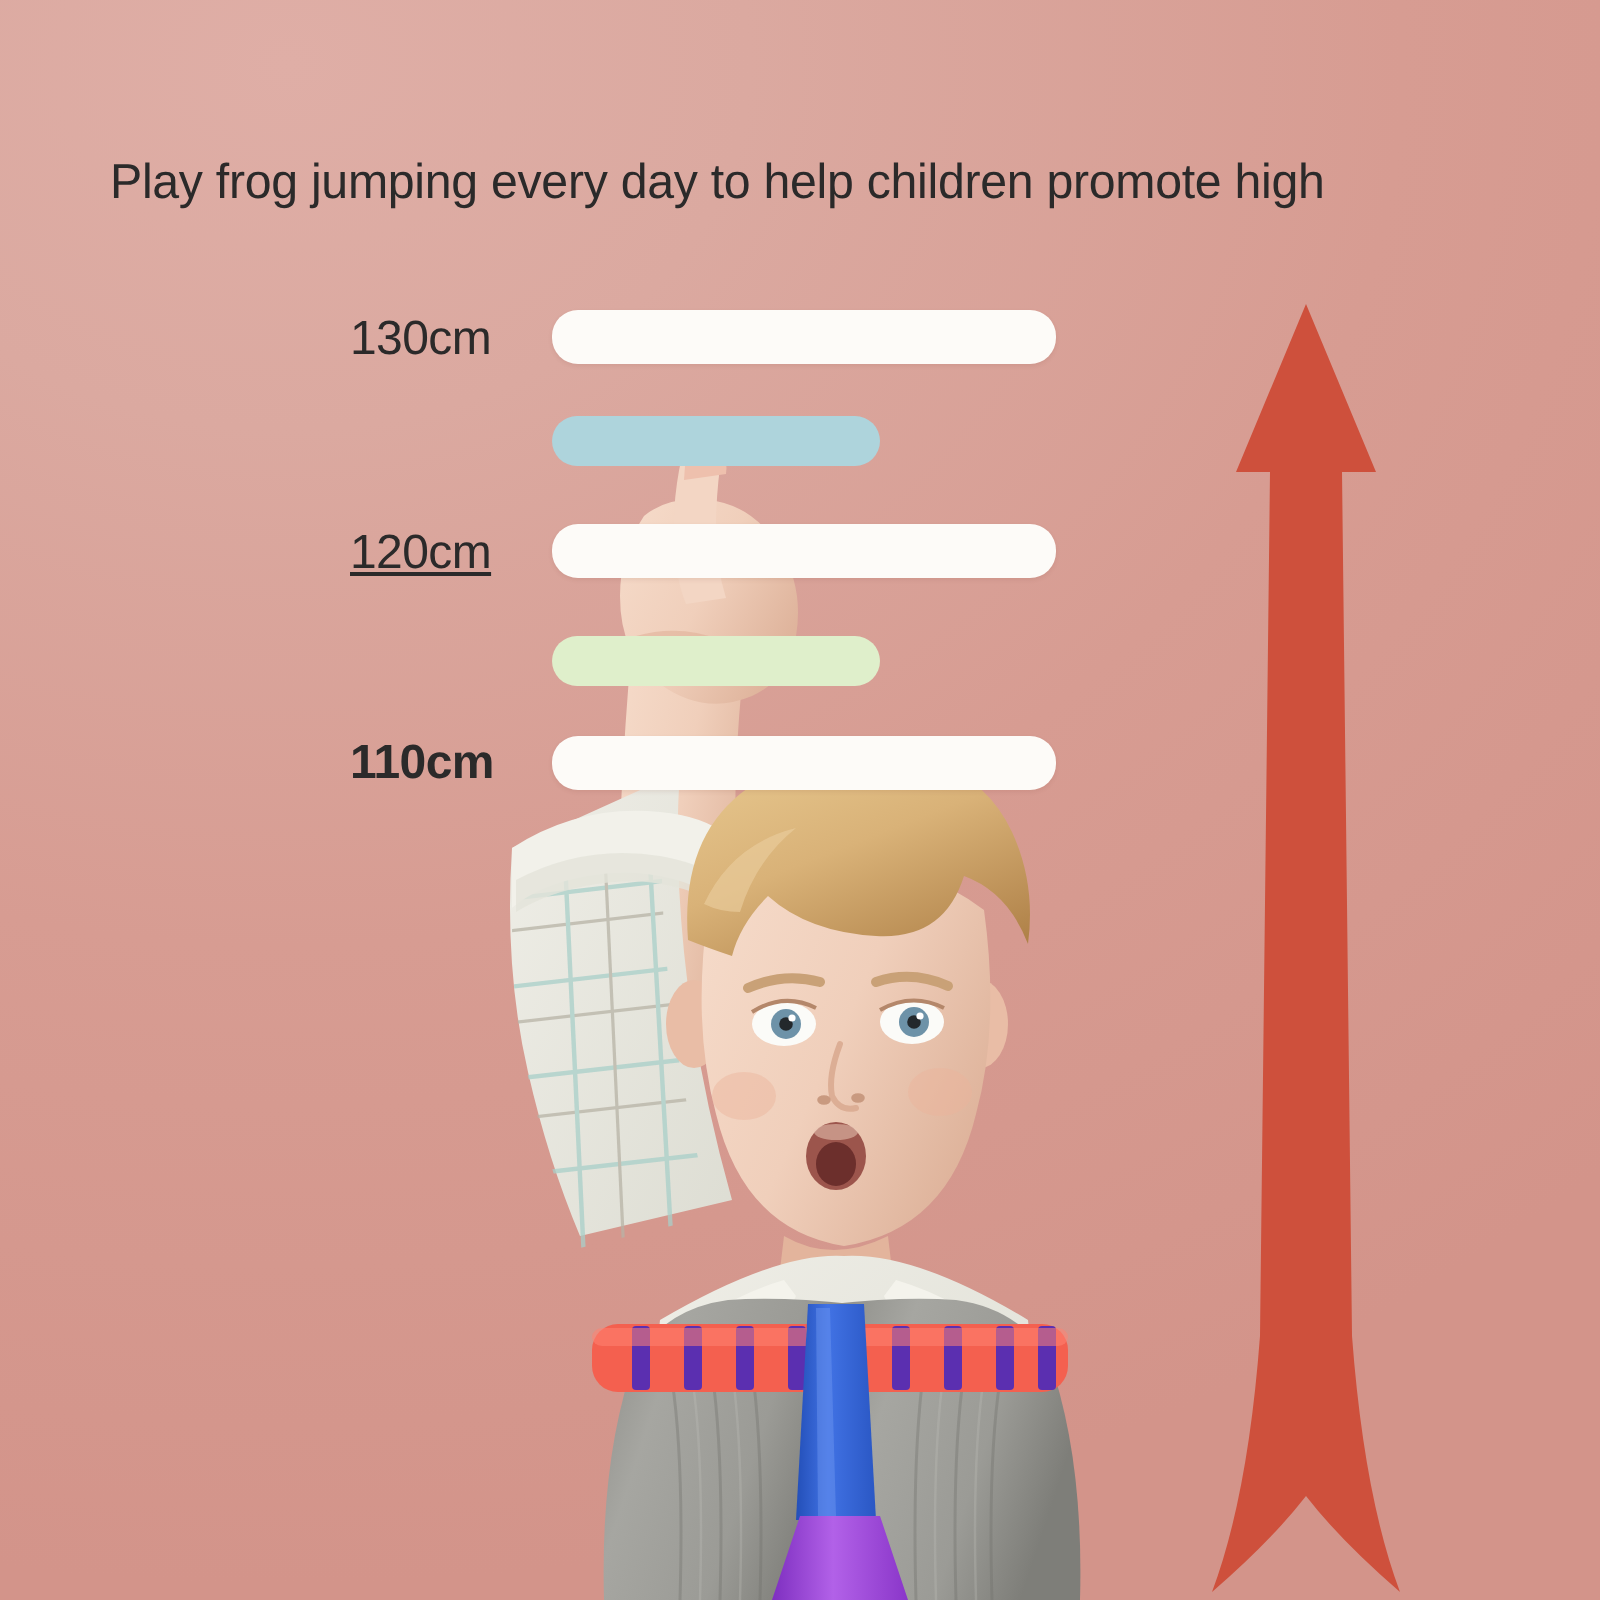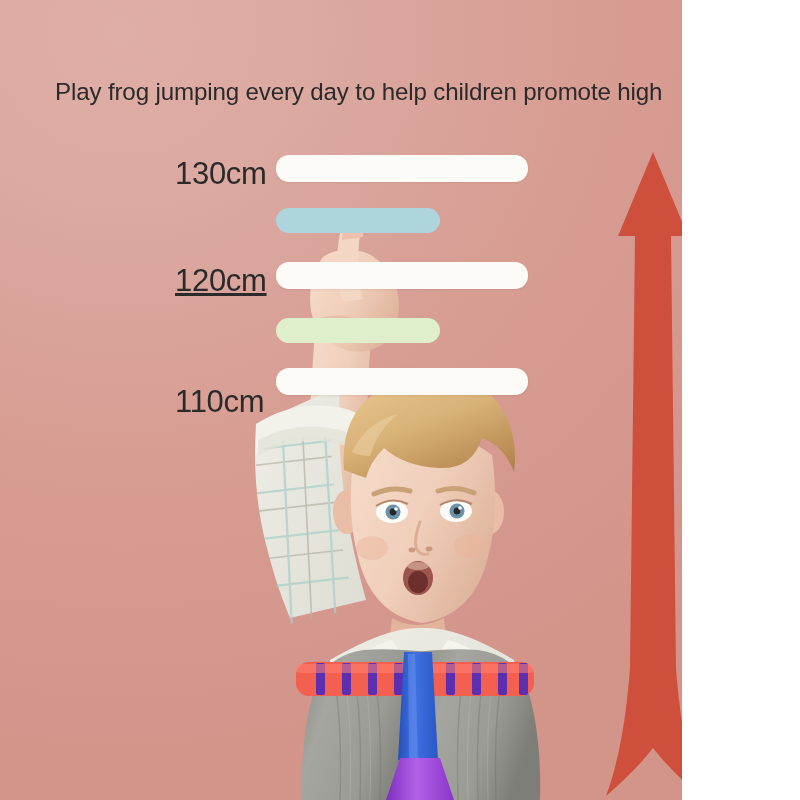--- a/index.html
+++ b/index.html
@@ -4,21 +4,21 @@
 <title>Frog Jumping Height Promo</title>
 <style>
   * { margin:0; padding:0; box-sizing:border-box; }
   html, body {
     width:800px; height:800px;
     font-family:"Liberation Sans", sans-serif;
     overflow:hidden;
   }
   #stage {
     position:relative;
-    width:682px; height:800px;
+    width:800px; height:800px;
     background:
       radial-gradient(120% 95% at 18% 4%, #dfaea6 0%, #dba9a0 24%, #d79c92 58%, #d3948a 100%);
     overflow:hidden;
   }
 
   
   #title {
     position:absolute;
     left:55px; top:78px;
     width:710px;
@@ -28,21 +28,21 @@
     color:#2b2a2a;
     white-space:nowrap;
     font-stretch:condensed;
     transform:scaleX(0.985);
     transform-origin:left center;
   }
   .tick-label {
     position:absolute;
     left:175px;
     width:90px;
-    font-size:31px;
+    font-size:24px;
     color:#2b2a2a;
     letter-spacing:-0.3px;
     text-align:left;
     white-space:nowrap;
   }
   .bar {
     position:absolute;
     border-radius:13px;
   }
   .bar-long  { left:276px; width:252px; height:27px; }
@@ -249,21 +249,21 @@
   <div>
 
     <div class="bar bar-long  bar-white" style="top:155px;"></div>
     <div class="bar bar-short bar-blue" style="top:208px;"></div>
     <div class="bar bar-long  bar-white" style="top:262px;"></div>
     <div class="bar bar-short bar-green" style="top:318px;"></div>
     <div class="bar bar-long  bar-white" style="top:368px;"></div>
 
     <div class="tick-label" style="top:156px;">130cm</div>
     <div class="tick-label" style="top:263px;text-decoration:underline;">120cm</div>
-    <div class="tick-label" style="top:384px;">110cm</div>
+    <div class="tick-label" style="top:368px;font-weight:bold;">110cm</div>
   </div>
 
   <div id="growth-arrow">
     <svg viewBox="0 0 120 652" xmlns="http://www.w3.org/2000/svg" aria-hidden="true">
       <path d="M63 4
                L98 88
                L81 88
                L86 520
                Q92 600 110 648
                Q80 622 63 600

